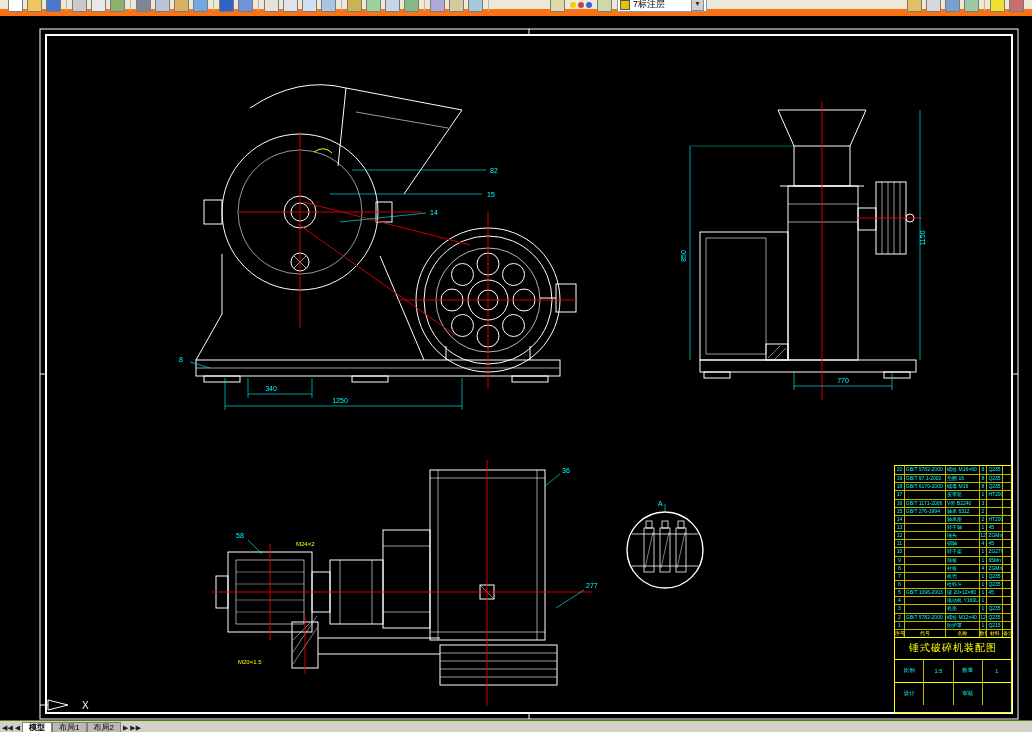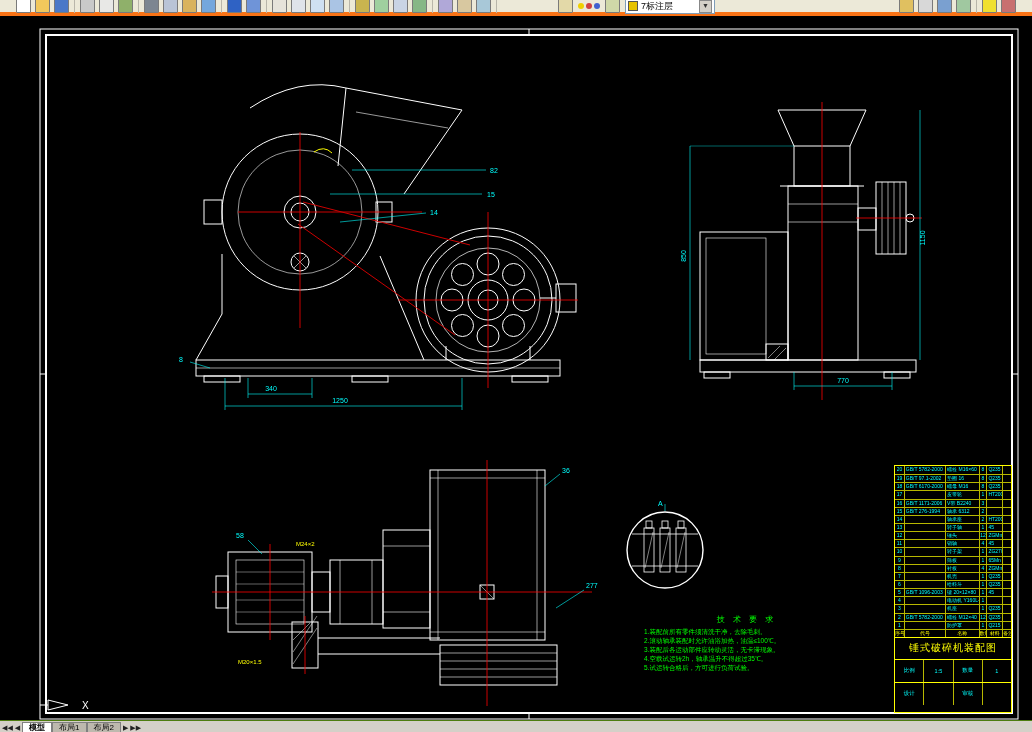--- a/index.html
+++ b/index.html
@@ -1,20 +1,20 @@
 <!DOCTYPE html>
 <html><head>
 <meta charset="utf-8">
 <style>
   html,body{margin:0;padding:0;width:1032px;height:732px;overflow:hidden;
     font-family:"Liberation Sans",sans-serif;background:#000;}
   
   .toolbar{position:absolute;left:0;top:0;width:1032px;height:16px;
-    background:#ece9d8;border-bottom:4px solid #f97316;display:flex;align-items:center;
-    padding:0 14px;box-sizing:border-box;}
+    background:#ece9d8;border-bottom:7px solid #f97316;display:flex;align-items:center;
+    padding:0 6px;box-sizing:border-box;}
   .tb-icon{width:13px;height:12px;margin:0 2px;border:1px solid #7a7a7a;border-radius:1px;
     flex:0 0 auto;cursor:pointer;}
   .tb-sep{width:1px;height:13px;background:#b9b6aa;margin:0 3px;flex:0 0 auto;}
   .tb-space{flex:0 0 auto;}
   .tb-combo{height:13px;background:#fff;border:1px solid #7f9db9;display:flex;align-items:center;
     font-size:9px;color:#000;padding:0 2px;margin:0 3px;flex:0 0 auto;min-width:84px;}
   .tb-combo .sw{width:8px;height:8px;background:#e6c200;border:1px solid #555;margin-right:3px;}
   .tb-combo .arrow{margin-left:auto;width:11px;height:11px;background:#d4d0c8;border:1px solid #888;
     font-size:7px;line-height:10px;text-align:center;color:#333;}
   .tb-dots{display:flex;align-items:center;margin:0 2px;flex:0 0 auto;}
@@ -326,30 +326,20 @@
     <text x="658" y="490" fill="#00ffff" font-size="7">A</text>
   </g>
 
   <g stroke="#ffffff" fill="none">
     <polygon points="48,684 68,689 48,694"></polygon>
     <line x1="40" y1="689" x2="48" y2="689"></line>
     <text x="82" y="693" fill="#ffffff" font-size="10" stroke="none">X</text>
   </g>
 </svg>
 
-  <div class="notes">
-    <div class="nt">技 术 要 求</div>
-    <div id="noteLines">
-        <div class="nl">1.装配前所有零件须清洗干净，去除毛刺。</div>
-        <div class="nl">2.滚动轴承装配时允许油浴加热，油温≤100℃。</div>
-        <div class="nl">3.装配后各运动部件应转动灵活，无卡滞现象。</div>
-        <div class="nl">4.空载试运转2h，轴承温升不得超过35℃。</div>
-        <div class="nl">5.试运转合格后，方可进行负荷试验。</div>
-      </div>
-  </div>
 
   <div class="bom" id="bomTable">
       <div class="bom-row">
         <span class="bom-cell c-no">20</span>
         <span class="bom-cell c-code">GB/T 5782-2000</span>
         <span class="bom-cell c-name">螺栓 M16×60</span>
         <span class="bom-cell c-qty">8</span>
         <span class="bom-cell c-mat">Q235</span>
         <span class="bom-cell c-note"></span>
       </div>

